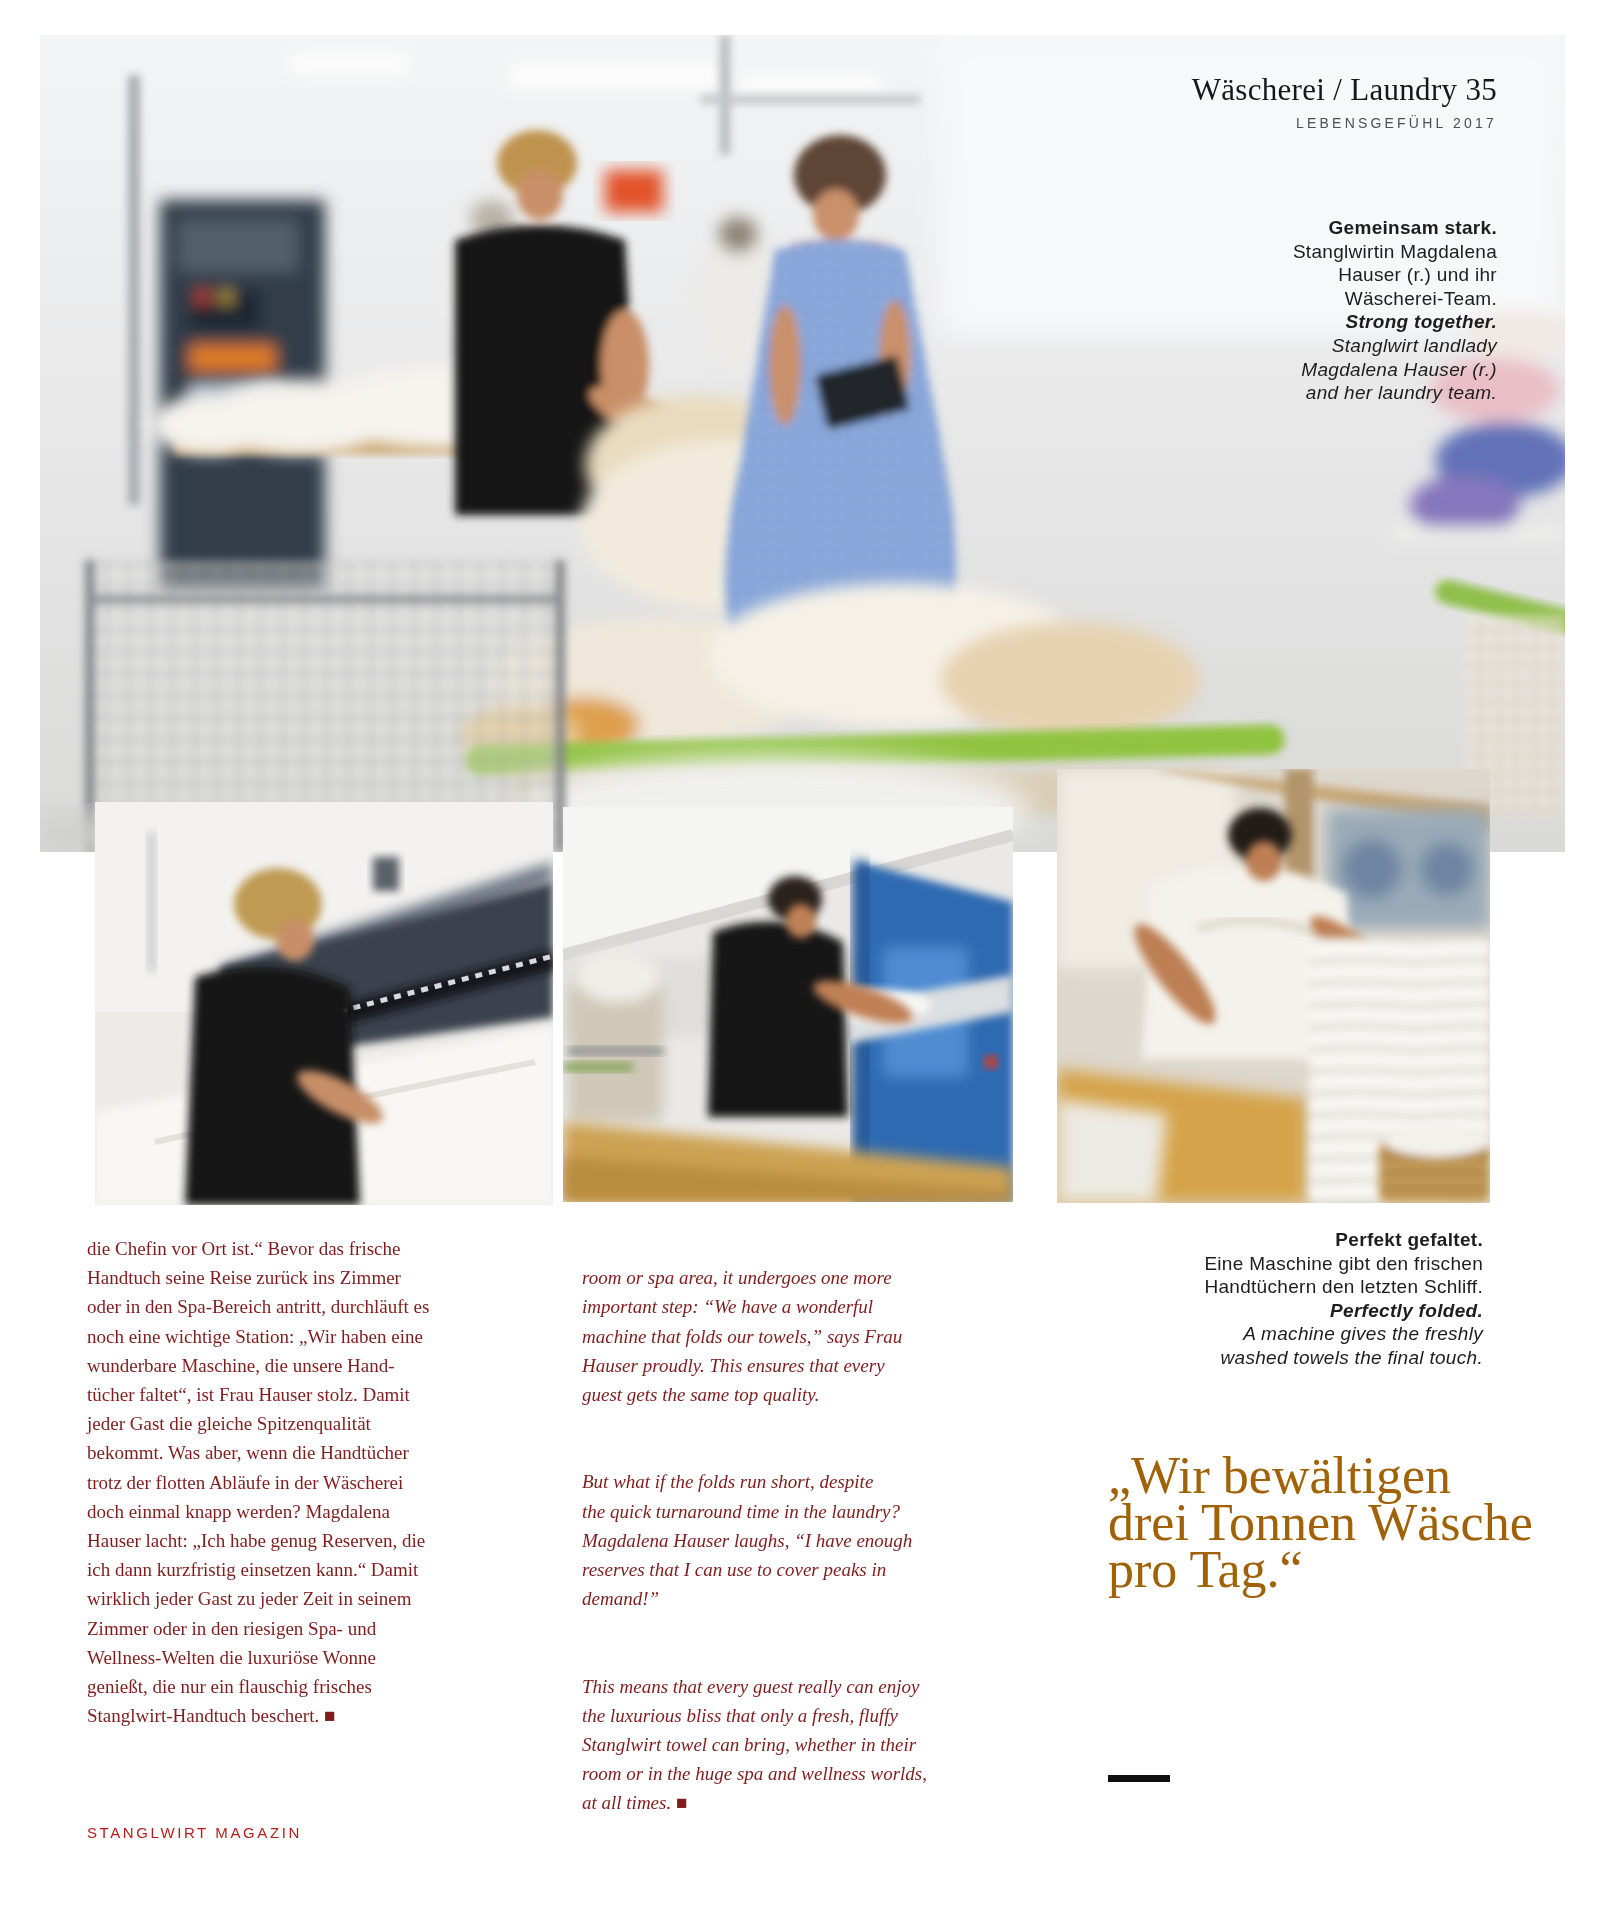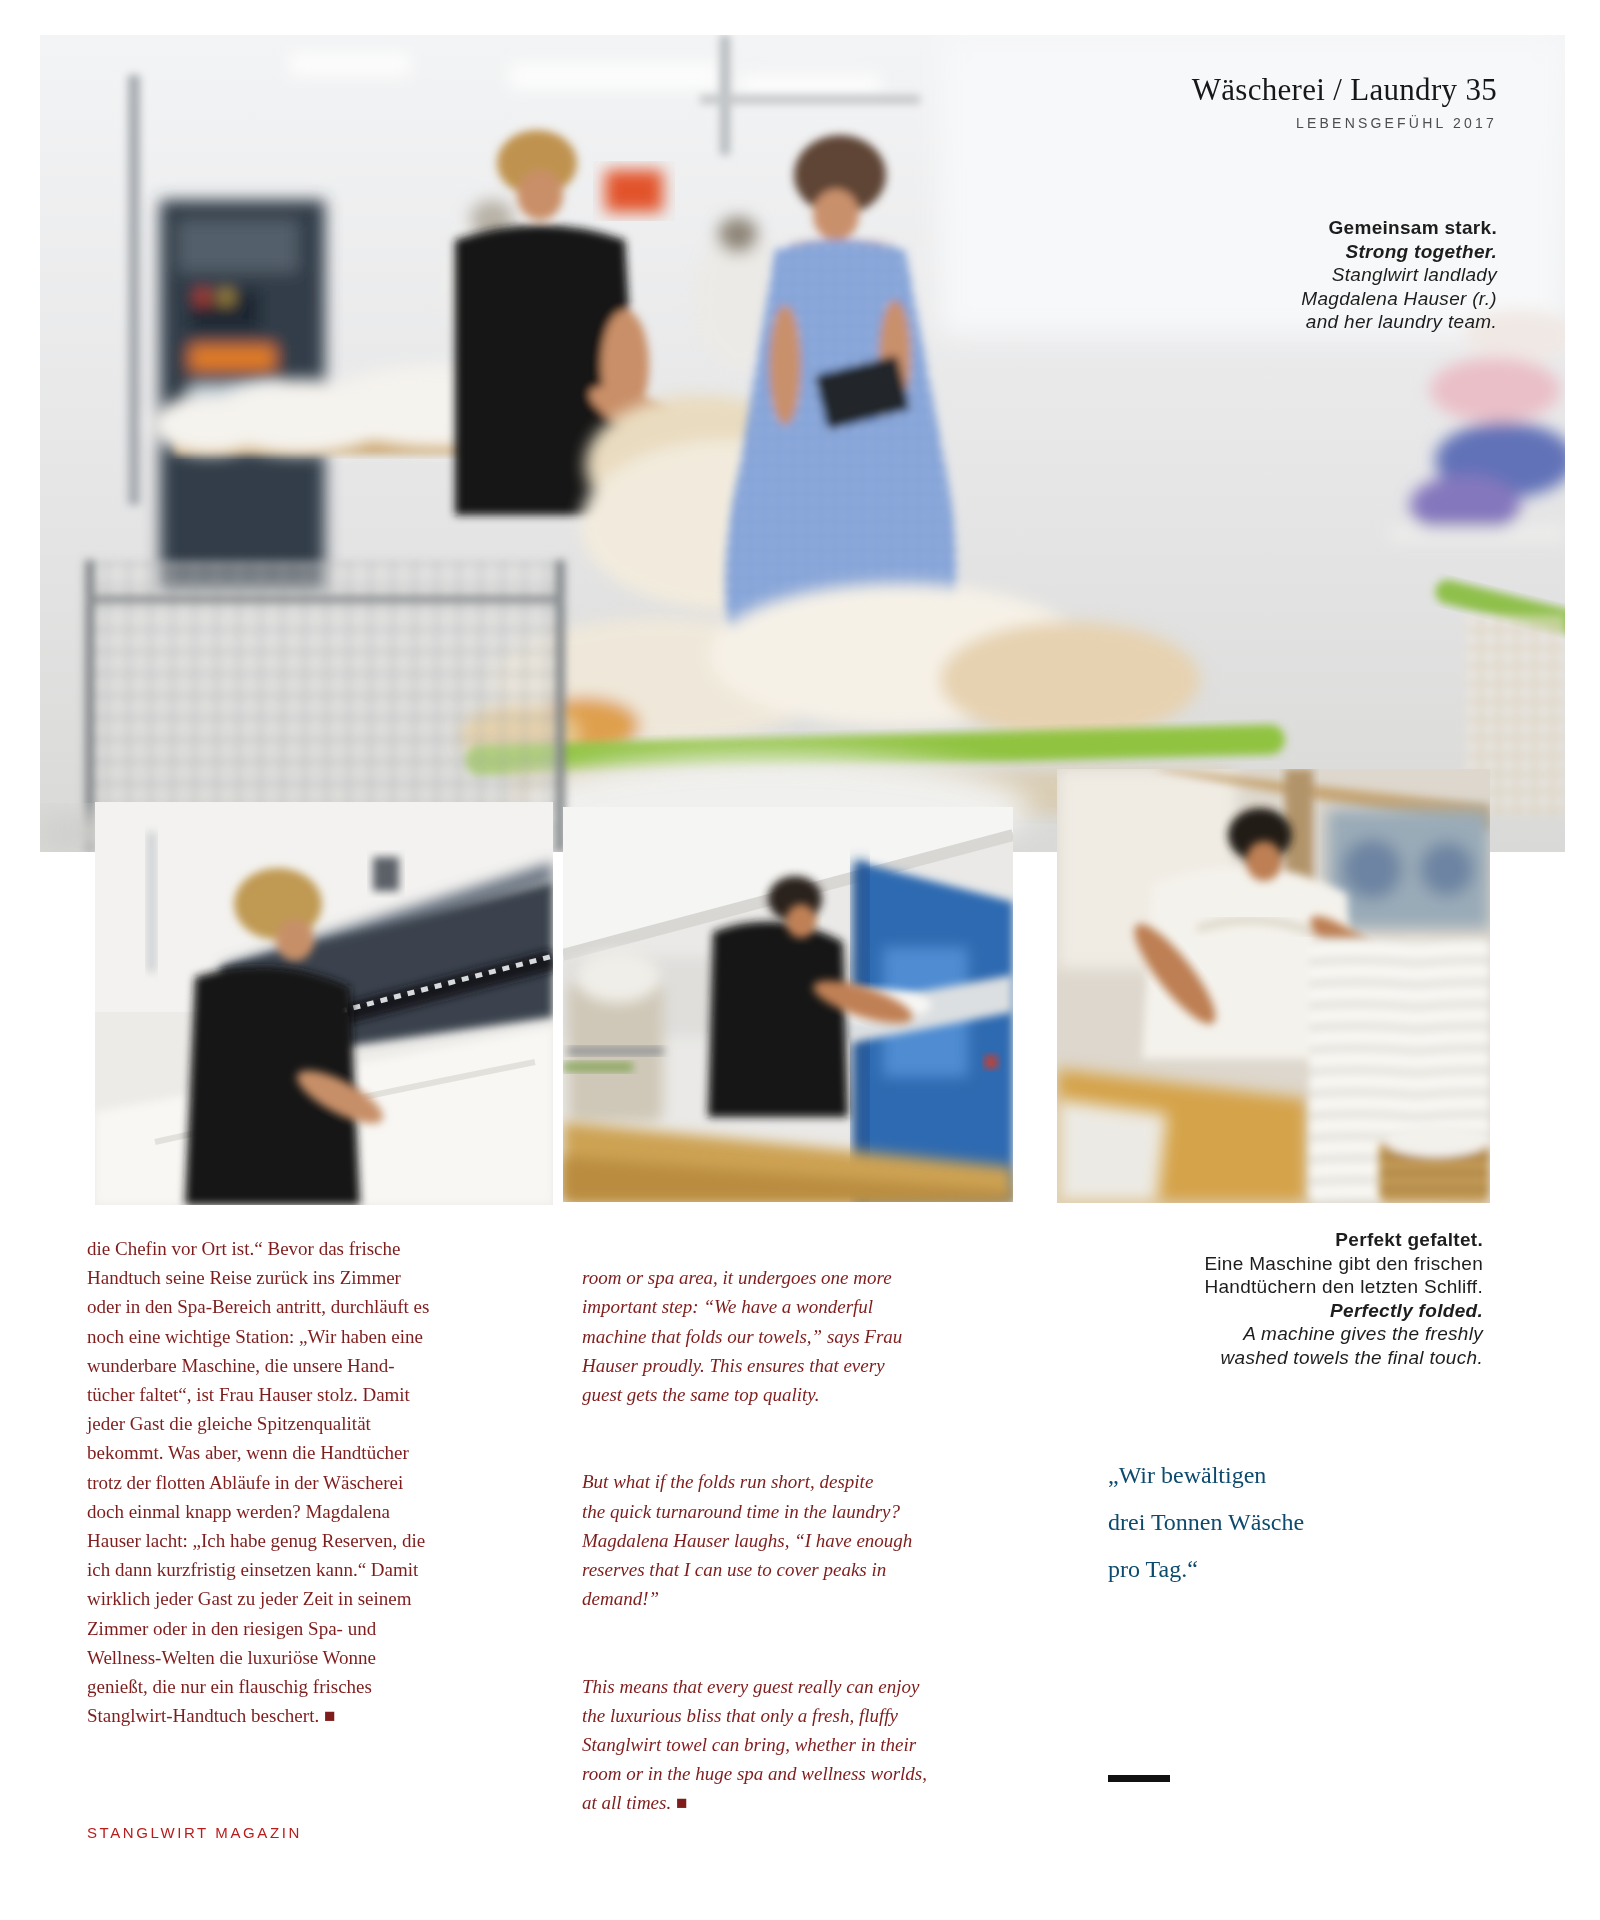--- a/index.html
+++ b/index.html
@@ -26,21 +26,21 @@
   .i{font-style:italic;}
   .bi{font-weight:bold;font-style:italic;}
 
   .bodycol{position:absolute;top:1234px;font-family:"Liberation Serif",serif;
            font-size:19px;line-height:29.2px;color:#7f1d1d;white-space:pre-line;}
   #col-de{left:87px;width:480px;}
   #col-en{left:582px;width:465px;font-style:italic;}
   #col-en p{margin:0 0 29px 0;white-space:pre-line;}
 
   .pull-quote{position:absolute;left:1108px;top:1452px;width:430px;
-              font-family:"Liberation Serif",serif;font-size:24px;line-height:47px;color:#0c4a6e;}
+              font-family:"Liberation Serif",serif;font-size:52px;line-height:47px;color:#a16207;}
   .pull-quote .q-de{white-space:pre-line;}
   .pull-quote .q-en{white-space:pre-line;font-style:italic;}
   .quote-rule{position:absolute;left:1108px;top:1775px;width:62px;height:7px;background:#111;}
 
   .footer{position:absolute;left:87px;top:1824px;font-size:15px;letter-spacing:2.6px;color:#b91c1c;}
 </style>
 </head>
 <body>
 
 <div class="page">
@@ -163,20 +163,23 @@
 
   <div class="header-block">
     <div class="header-title">
       <span>Wäscherei</span><span> / </span><span class="it">Laundry 35</span>
     </div>
     <div class="header-issue">LEBENSGEFÜHL 2017</div>
   </div>
 
   <div class="caption" id="caption-team">
     <div class="cap b">Gemeinsam stark.</div>
+    <div class="cap">Stanglwirtin Magdalena
+Hauser (r.) und ihr
+Wäscherei-Team.</div>
     <div class="cap bi">Strong together.</div>
     <div class="cap i">Stanglwirt landlady
 Magdalena Hauser (r.)
 and her laundry team.</div>
   </div>
 
   <div class="photo" id="photo-ironing" aria-label="Worker with short blonde hair in black polo feeding white linens into a large dark ironing machine">
     <svg viewBox="0 0 458 403" preserveAspectRatio="none">
       <defs>
         <filter id="pb4" x="-20%" y="-20%" width="140%" height="140%">

